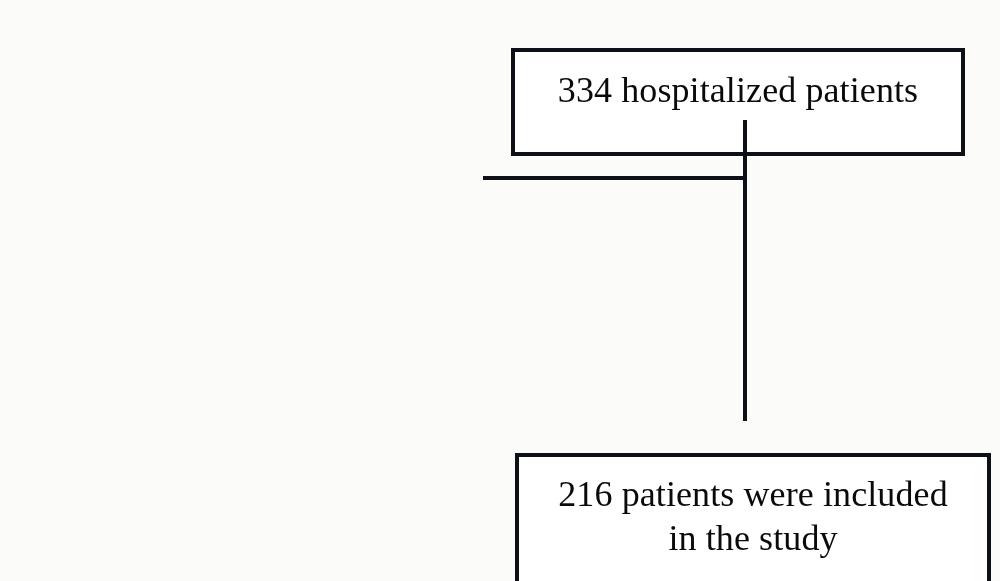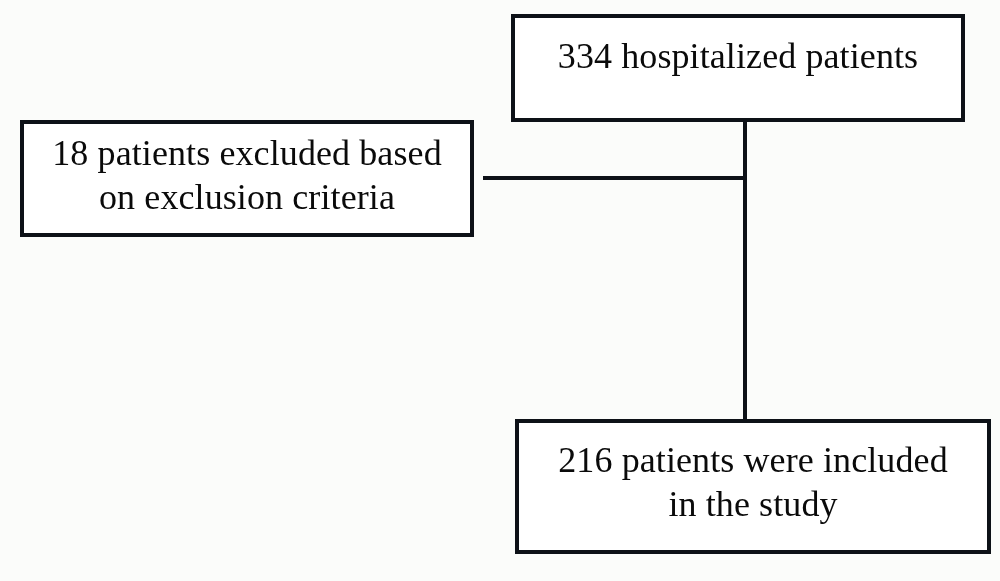--- a/index.html
+++ b/index.html
@@ -23,20 +23,21 @@
   }
   .node-box {
     position: absolute;
     box-sizing: border-box;
     background: #ffffff;
     border: 4px solid #0d1117;
     display: flex;
     align-items: center;
     justify-content: center;
     text-align: center;
+    margin-top: 34px;
   }
   .node-text {
     display: block;
     width: 100%;
     font-size: 36px;
     line-height: 1.22;
     letter-spacing: 0.1px;
     color: #0a0a0a;
     white-space: pre-line;
     padding: 0 10px;
@@ -92,24 +93,20 @@
 </style>
 </head>
 <body>
 
 <div id="flowchart">
 
   <div class="node-box" id="box-enrolled">
     <span class="node-text">334 hospitalized patients</span>
   </div>
 
-  <div class="node-box" id="box-excluded">
-    <span class="node-text">18 patients excluded based
-on exclusion criteria</span>
-  </div>
 
   <div class="node-box" id="box-included">
     <span class="node-text">216 patients were included
 in the study</span>
   </div>
 
   <div class="connector-v"></div>
 
   <div class="connector-h"></div>
 

